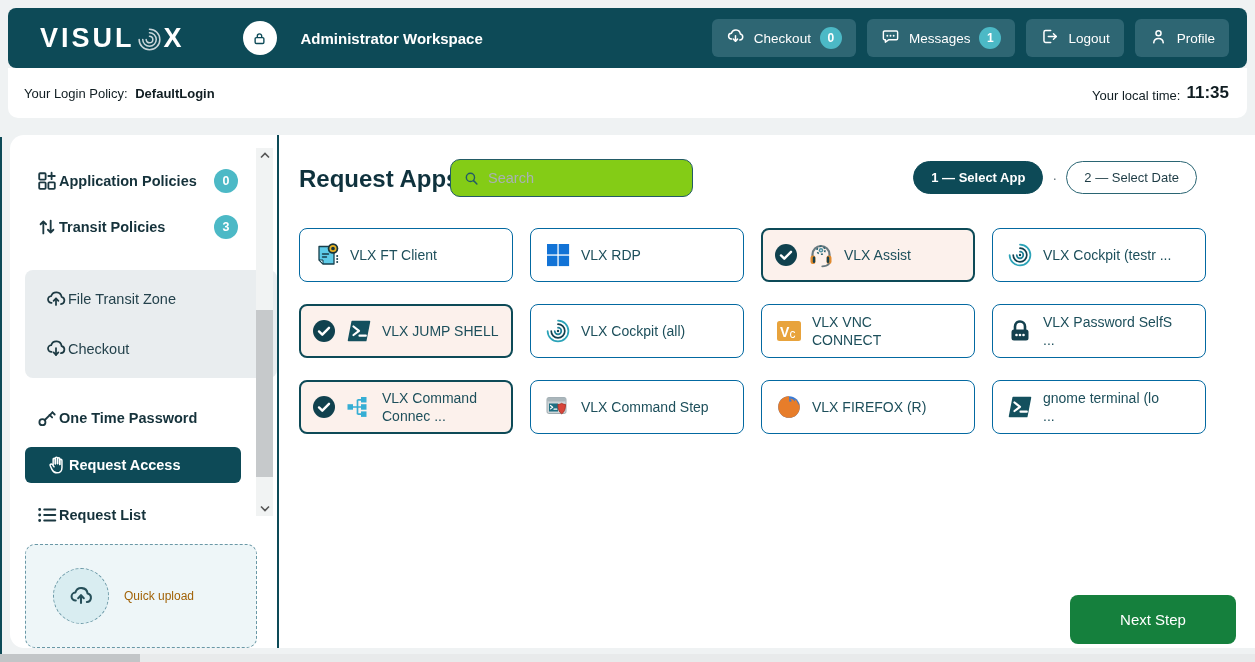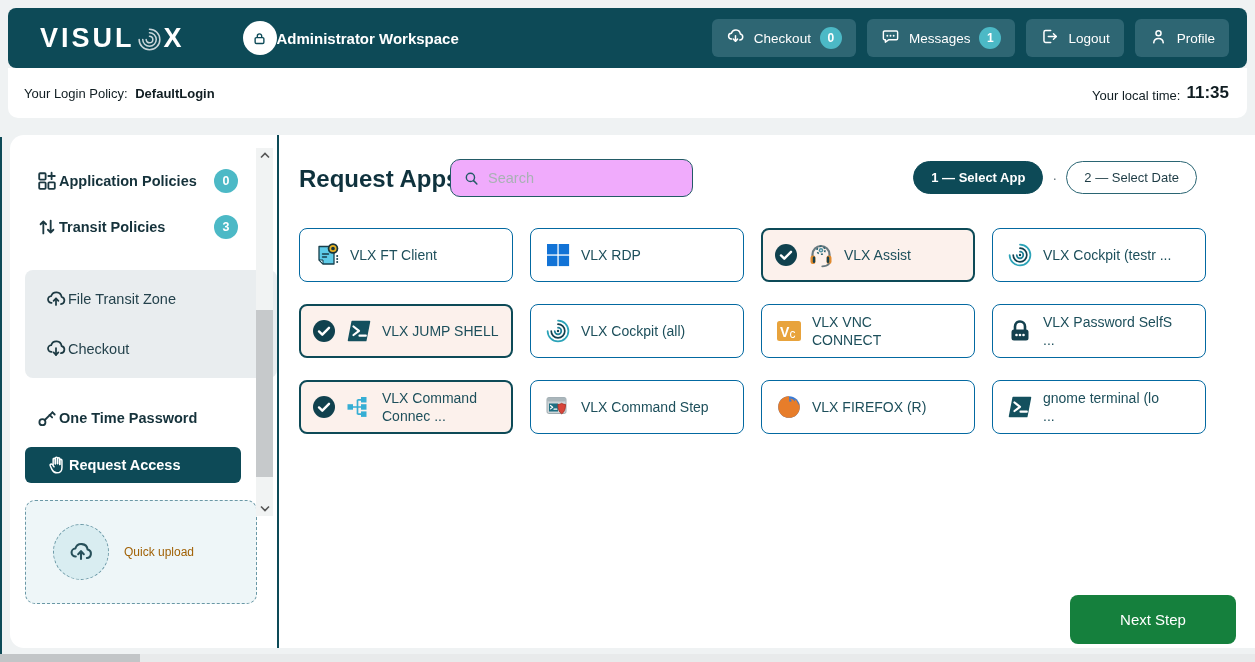--- a/index.html
+++ b/index.html
@@ -8,21 +8,21 @@
   #screen { position:absolute; inset:0; }
 
   
   .header { position:absolute; left:8px; top:8px; width:1239px; height:60px; background:#0d4a57;
             border-radius:8px; display:flex; align-items:center; color:#fff; }
   .brand { display:flex; align-items:center; margin-left:32px; font-weight:bold; font-size:27px;
            letter-spacing:3px; color:#fff; }
   .brand .spiral { width:27px; height:27px; margin:2px 1px 0 1px; }
   .lock-badge { width:34px; height:34px; border-radius:50%; background:#fff; display:grid; place-items:center; margin-left:58px; }
   .lock-badge svg { width:15px; height:15px; }
-  .ws-title { font-weight:bold; font-size:15px; margin-left:0; }
+  .ws-title { font-weight:bold; font-size:15px; margin-left:24px; }
   .hdr-actions { margin-left:auto; margin-right:18px; display:flex; gap:11px; }
   .hdr-btn { background:#2e6673; border:none; border-radius:6px; height:38px; display:flex; align-items:center;
              gap:9px; padding:0 14px; color:#fff; font-size:13.5px; font-family:inherit; cursor:pointer; }
   .hdr-btn svg { width:19px; height:19px; stroke:#fff; }
   .num-badge { min-width:22px; height:22px; border-radius:50%; background:#4cb9c6; color:#fff;
                display:grid; place-items:center; font-size:12px; font-weight:bold; }
 
   
   .infobar { position:absolute; left:8px; top:68px; width:1239px; height:50px; background:#fff;
              border-radius:0 0 10px 10px; display:flex; align-items:center; justify-content:space-between;
@@ -64,21 +64,21 @@
   .vscroll { position:absolute; left:256px; top:148px; width:17px; height:368px; background:#f1f3f3; }
   .vscroll .arrow { position:absolute; left:0; width:17px; height:15px; display:grid; place-items:center; color:#555; cursor:pointer; }
   .vscroll .arrow svg { width:10px; height:7px; }
   .vscroll .up { top:0; } .vscroll .down { bottom:0; }
   .vscroll .thumb { position:absolute; left:0; top:162px; width:17px; height:167px; background:#c6c9cb; cursor:pointer; }
 
   
   .main { position:absolute; left:279px; top:135px; width:976px; height:513px; }
   .page-title { position:absolute; left:20px; top:30px; font-size:24px; font-weight:bold; color:#0f323d; }
   .search-box { position:absolute; left:171px; top:24px; width:243px; height:38px; border:1.5px solid #235b66;
-                border-radius:10px; display:flex; align-items:center; padding:0 10px 0 12px; background:#f0abfc; }
+                border-radius:10px; display:flex; align-items:center; padding:0 10px 0 12px; background:#84cc16; }
   .search-box svg { width:17px; height:17px; flex:none; color:#235b66; }
   .search-box input { border:none; outline:none; flex:1; margin-left:8px; font-size:14.5px; font-family:inherit; color:#24424c; background:transparent; }
   .search-box input::placeholder { color:#a8b1b4; }
   .steps { position:absolute; right:58px; top:26px; display:flex; align-items:center; gap:9px; }
   .step-pill { height:33px; border-radius:17px; display:flex; align-items:center; padding:0 17px; font-size:13px; cursor:pointer; }
   .step-pill.active { background:#0d4a57; color:#fff; font-weight:bold; border:1.5px solid #0d4a57; }
   .step-pill.inactive { background:#fff; color:#1d3b44; border:1.5px solid #2a6573; }
   .step-dot { color:#6b7a80; font-size:15px; }
 
   
@@ -235,20 +235,27 @@
         </div>
         <div class="sb-item selected">
           <span class="ic"><svg viewBox="0 0 24 24" fill="none" stroke="currentColor" stroke-width="1.6" stroke-linecap="round" stroke-linejoin="round">
               <path d="M7.8 11.5V5.9a1.2 1.2 0 0 1 2.4 0V11"></path>
               <path d="M10.2 10.5V4.6a1.2 1.2 0 0 1 2.4 0v5.9"></path>
               <path d="M12.6 10.5V5.3a1.2 1.2 0 0 1 2.4 0v6.2"></path>
               <path d="M15 11.5V7a1.2 1.2 0 0 1 2.4 0v7.6c0 3.7-2.3 5.9-5.6 5.9-2.6 0-4.1-1.2-5.2-3.5l-2-4.2c-.5-1 .2-1.9 1.2-1.9.6 0 1.1.3 1.5.9l1.5 2.2"></path>
             </svg></span>
           <span>Request Access</span>
         </div>
+        <div class="sb-item">
+          <span class="ic"><svg viewBox="0 0 24 24" fill="none" stroke="currentColor" stroke-width="2.2" stroke-linecap="round">
+              <path d="M9 6h12M9 12h12M9 18h12"></path>
+              <path d="M4 6h.01M4 12h.01M4 18h.01" stroke-width="3.2"></path>
+            </svg></span>
+          <span>Request List</span>
+        </div>
       </div>
     <div class="quick-upload">
       <span class="qu-circle">
         <svg viewBox="0 0 24 24" fill="none" stroke="currentColor" stroke-width="1.9" stroke-linecap="round" stroke-linejoin="round">
           <path d="M17.4 17.5a3.9 3.9 0 0 0 .7-7.7 5.8 5.8 0 0 0-11.3-1 3.7 3.7 0 0 0 .4 7.4"></path>
           <path d="M12 18.5V11.5"></path>
             <path d="m9.4 14 2.6-2.6L14.6 14"></path>
         </svg>
       </span>
       <span class="qu-label">Quick upload</span>

